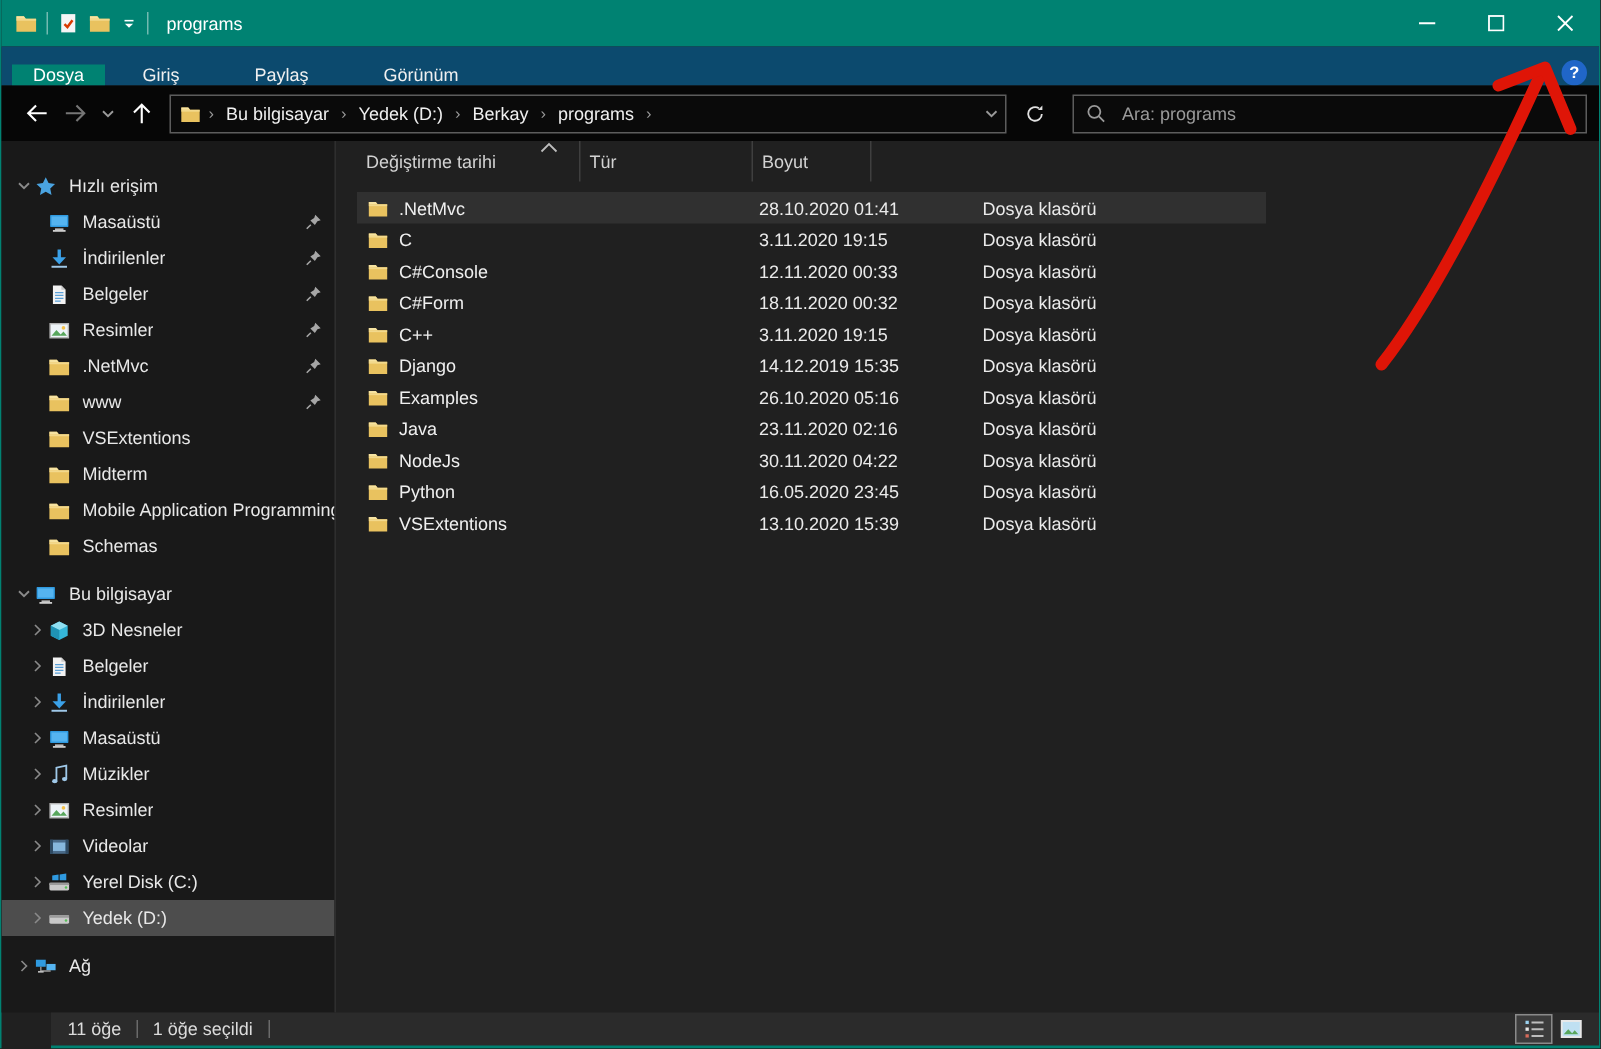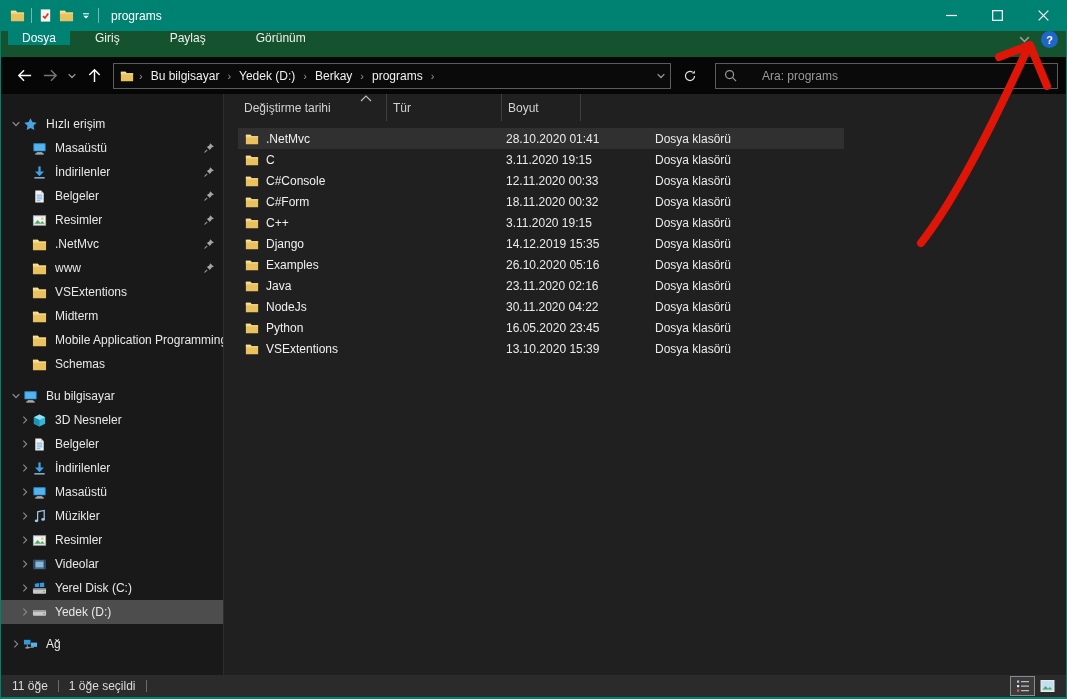--- a/index.html
+++ b/index.html
@@ -21,21 +21,21 @@
   
   .titlebar{ height:31px; background:var(--accent); display:flex; align-items:center; flex:0 0 auto; }
   .qat{ display:flex; align-items:center; gap:6px; padding-left:9px; }
   .qat-sep{ width:1px; height:15px; background:rgba(255,255,255,.45); }
   .win-title{ color:#fff; font-size:12px; margin-left:12px; }
   .win-buttons{ margin-left:auto; display:flex; height:100%; }
   .win-btn{ width:46px; height:100%; display:flex; align-items:center; justify-content:center; color:#fff; }
   .win-btn .icon{ width:11px; height:11px; }
 
   
-  .tabs{ height:26px; background:#14532d; display:flex; align-items:flex-start; flex:0 0 auto; }
+  .tabs{ height:26px; background:#0c4a6e; display:flex; align-items:flex-end; flex:0 0 auto; }
   .tab{ display:flex; align-items:center; padding:0 25px; font-size:12px; color:#f0f0f0; }
   .tab.file{ background:var(--accent); color:#fff; margin-left:7px; padding:0 14px; }
   .tabs-right{ margin-left:auto; display:flex; align-items:center; gap:10px; padding-right:8px; }
   .ribbon-expand{ color:#9a9a9a; width:13px; height:13px; }
   .help-circle{ width:17px; height:17px; border-radius:50%; background:#2066c8; color:#fff;
     font-size:11px; font-weight:bold; display:flex; align-items:center; justify-content:center; }
 
   
   .toolbar{ height:37px; background:#060606; display:flex; align-items:center; flex:0 0 auto; padding:0 8px 0 10px; }
   .nav-btn{ width:26px; height:26px; display:flex; align-items:center; justify-content:center; }
@@ -44,21 +44,21 @@
     height:26px; flex:0 0 558px; margin-left:6px; border:1px solid #5c5c5c; background:#0a0a0a;
     display:flex; align-items:center; padding:0 4px 0 6px; color:#f0f0f0; font-size:12px;
   }
   .crumbs{ display:flex; align-items:center; overflow:hidden; white-space:nowrap; }
   .crumb{ padding:0 3px; }
   .crumb-sep{ color:#9a9a9a; font-size:11px; padding:0 5px; }
   .address-dd{ margin-left:auto; color:#9a9a9a; }
   .refresh-btn{ width:30px; height:26px; display:flex; align-items:center; justify-content:center; margin-left:4px; }
   .searchbox{
     height:26px; flex:1 1 auto; margin-left:10px; border:1px solid #5c5c5c; background:#0a0a0a;
-    display:flex; align-items:center; padding:0 8px; gap:23px;
+    display:flex; align-items:center; padding:0 8px; gap:9px;
   }
   .searchbox input{
     flex:1; background:transparent; border:0; outline:none; color:#e8e8e8; font-size:12px;
     font-family:"Liberation Sans", sans-serif;
   }
   .searchbox input::placeholder{ color:#9a9a9a; opacity:1; }
 
   
   .app-body{ flex:1 1 auto; display:flex; min-height:0; }
   .sidebar{ width:222px; flex:0 0 222px; background:#191919; padding-top:18px; overflow:hidden; }
@@ -84,21 +84,21 @@
   .frow{ height:21px; width:606px; display:flex; align-items:center; font-size:12px; color:#f0f0f0; }
   .frow.selected{ background:#303030; }
   .fcell{ overflow:hidden; white-space:nowrap; }
   .fcell.name{ width:262px; display:flex; align-items:center; gap:7px; padding-left:7px; }
   .fcell.date{ width:149px; padding-left:6px; color:#eaeaea; }
   .fcell.type{ width:115px; padding-left:6px; color:#eaeaea; }
   .fcell.size{ width:79px; padding-left:6px; }
 
   
   .statusbar{ height:24px; flex:0 0 auto; background:#2b2b2b; border-bottom:2px solid var(--accent);
-    display:flex; align-items:center; padding:0 6px 0 11px; font-size:12px; color:#dcdcdc; }
+    display:flex; align-items:center; padding:0 6px 0 11px; font-size:12px; color:#dcdcdc;margin-left:33px; }
   .sb-sep{ width:1px; height:12px; background:#6a6a6a; margin:0 10px; }
   .view-btns{ margin-left:auto; display:flex; }
   .view-btn{ width:25px; height:20px; display:flex; align-items:center; justify-content:center; border:1px solid transparent; }
   .view-btn.active{ border-color:#8a8a8a; background:#3c3c3c; }
 
   
   .annotation{ position:absolute; inset:0; width:1067px; height:699px; pointer-events:none; z-index:50; }
   .annotation path{ fill:none; stroke:var(--arrow); stroke-width:8; stroke-linecap:round; stroke-linejoin:round; }
 </style>
 </head>

